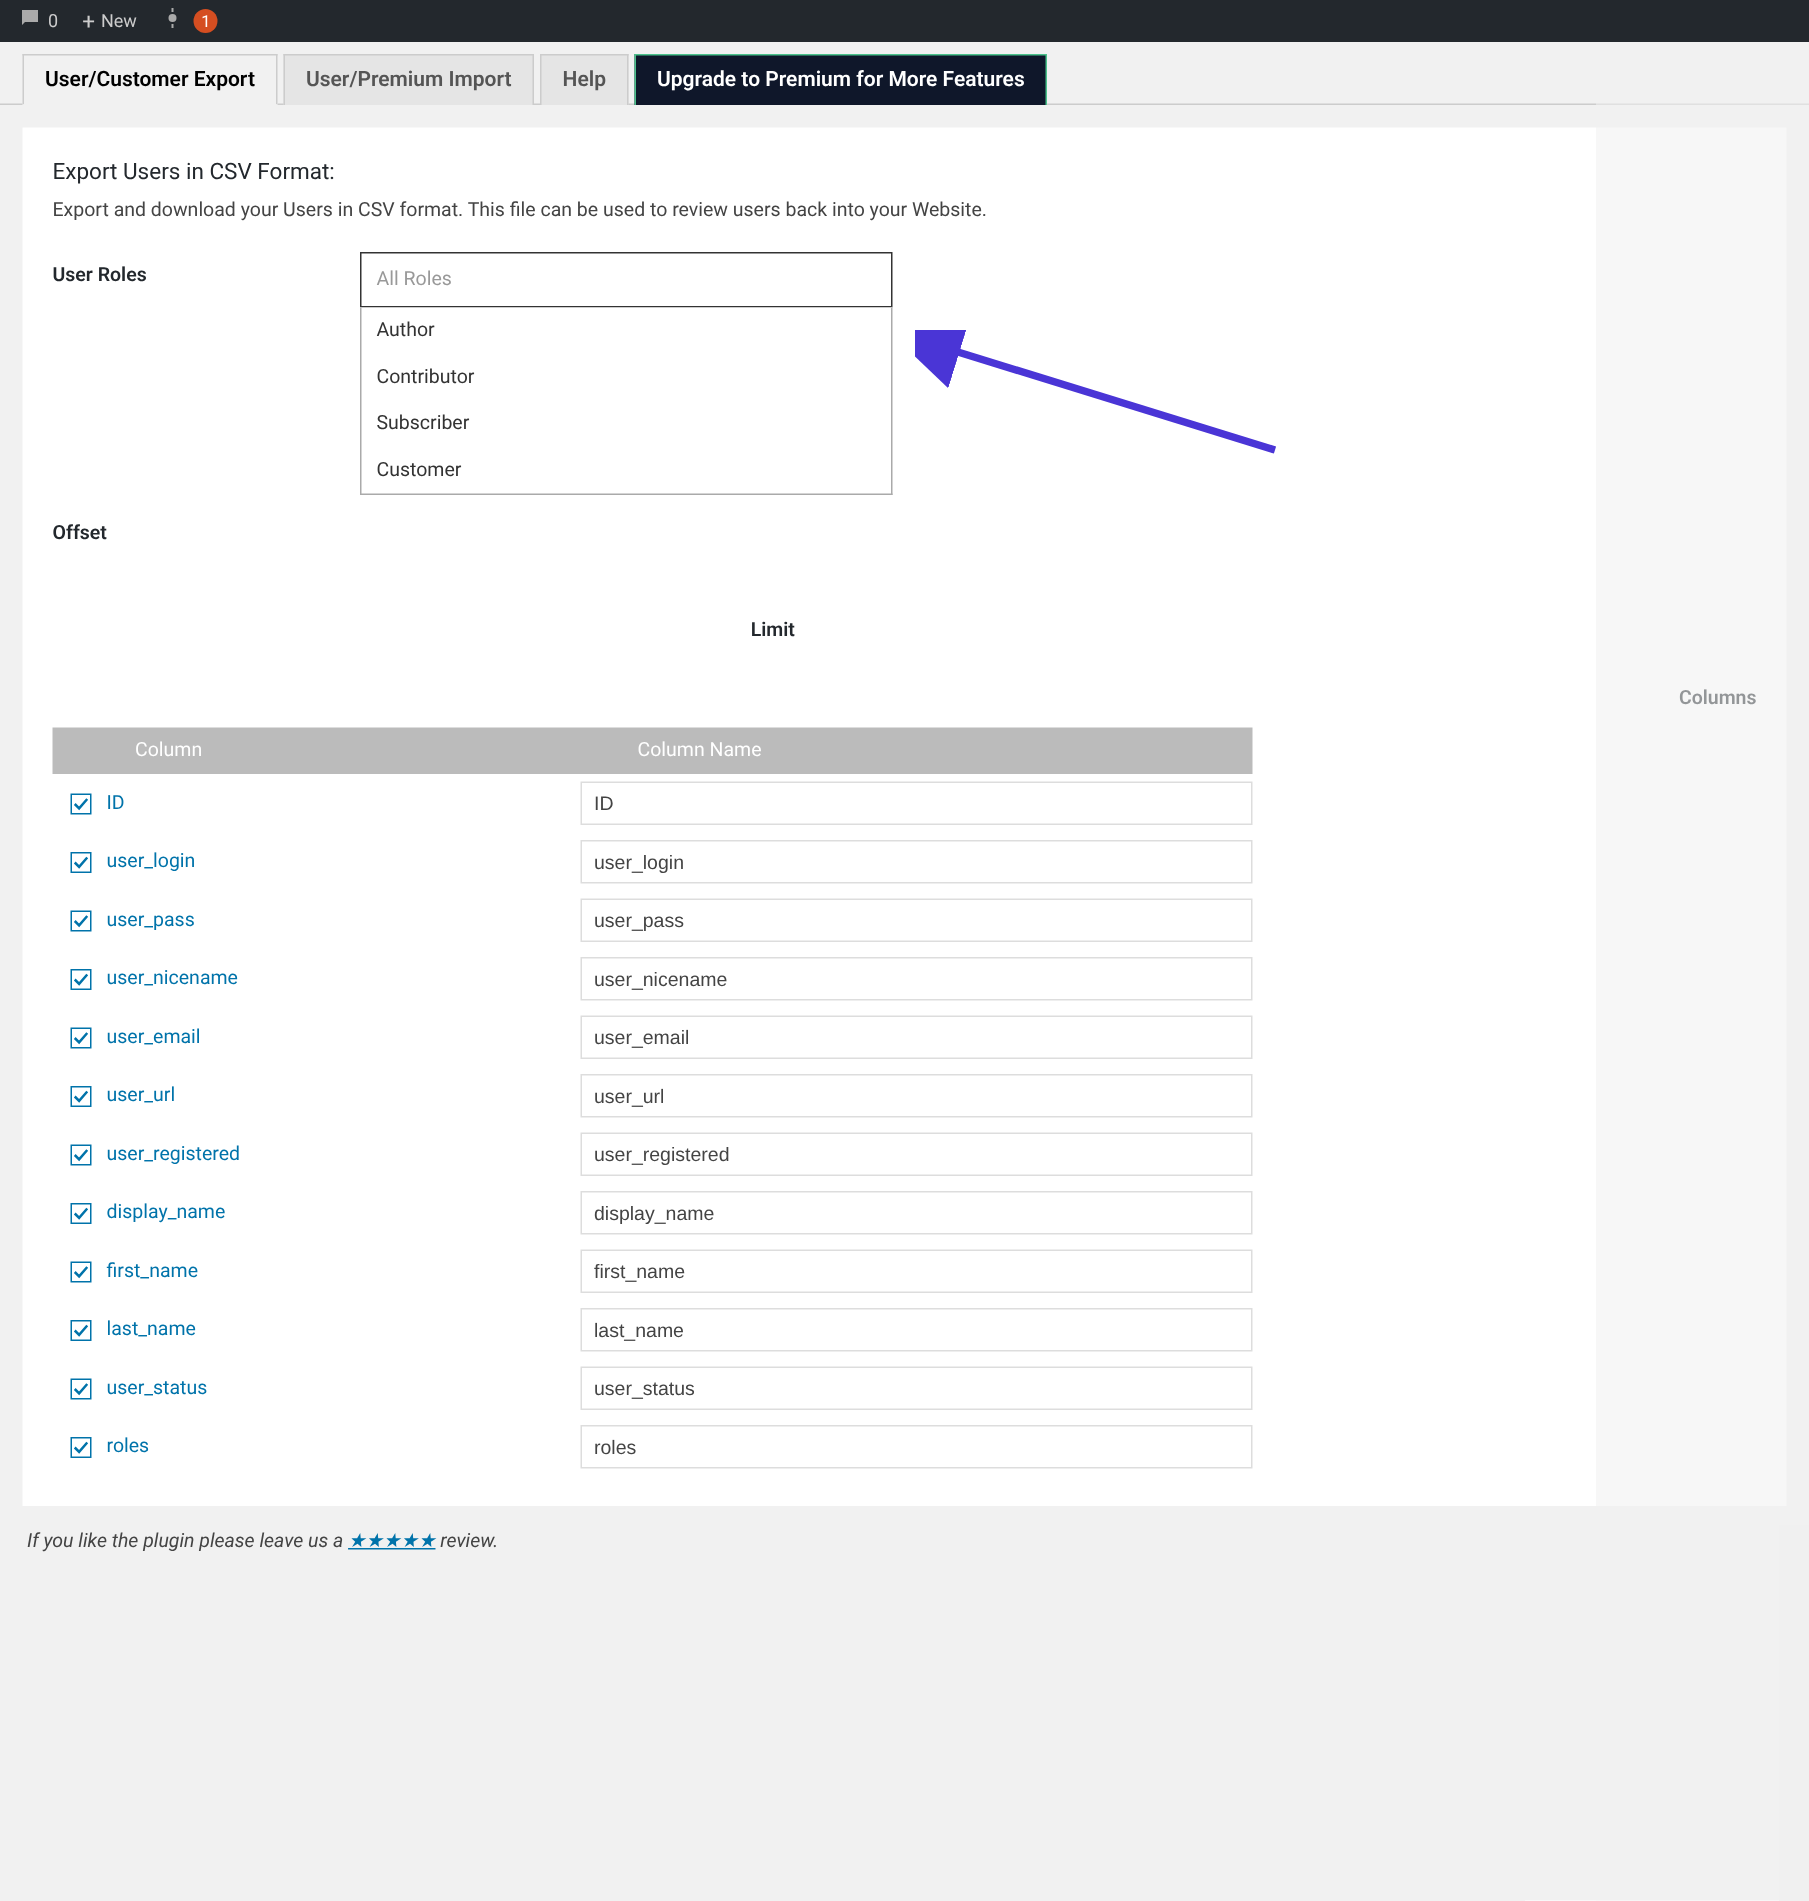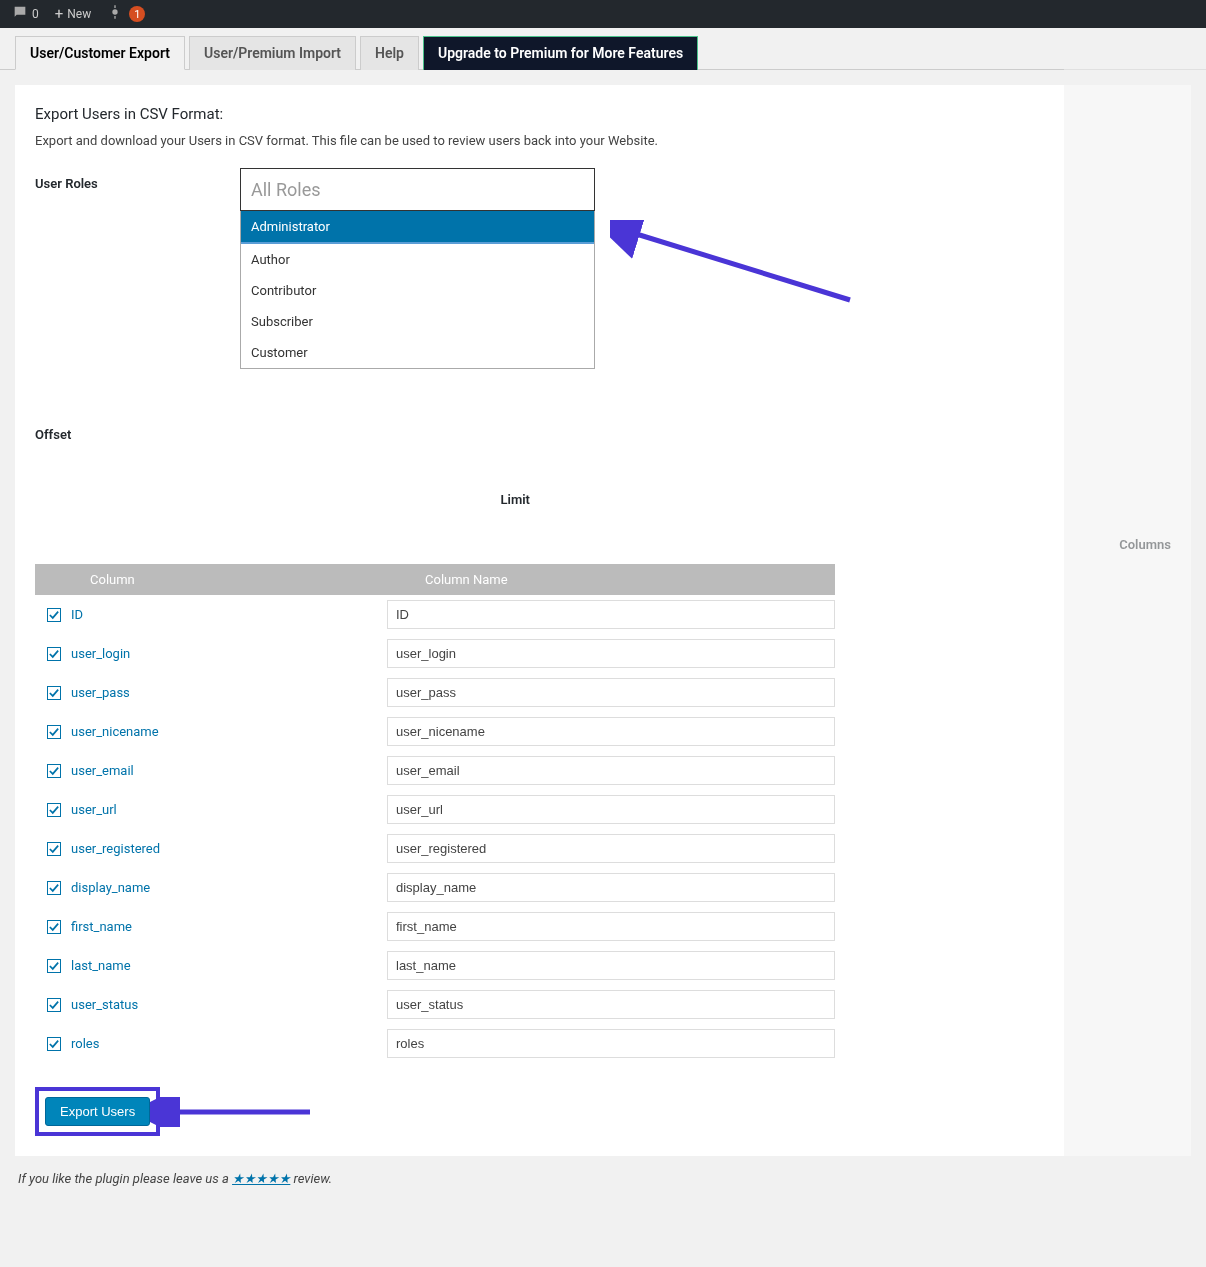--- a/index.html
+++ b/index.html
@@ -89,21 +89,21 @@
     color: #23282d;
   }
   .select-box {
     width: 355px;
     position: relative;
   }
   .select-input {
     width: 100%;
     border: 1px solid #333;
     padding: 10px 10px;
-    font-size: 18px;
+    font-size: 13px;
     color: #999;
   }
   .dropdown {
     border: 1px solid #aaa;
     border-top: none;
     background: #fff;
   }
   .dropdown .opt {
     padding: 8px 10px;
     cursor: pointer;
@@ -231,31 +231,30 @@
 
 <div class="panel" style="position:relative;">
   <h2 class="section-title">Export Users in CSV Format:</h2>
   <p class="section-desc">Export and download your Users in CSV format. This file can be used to review users back into your Website.</p>
 
   <div class="form-row">
     <div class="label">User Roles</div>
     <div class="select-box">
       <div class="select-input">All Roles</div>
       <div class="dropdown" id="roles-dd">
-          <div class="opt highlight">Administrator</div>
           <div class="opt">Author</div>
           <div class="opt">Contributor</div>
           <div class="opt">Subscriber</div>
           <div class="opt">Customer</div>
         </div>
     </div>
   </div>
 
   <div class="form-row">
-    <div class="label" style="padding-top:0;margin-top:40px;">Offset</div>
+    <div class="label" style="padding-top:0;">Offset</div>
   </div>
 
   <div class="form-row" style="margin-top:50px;justify-content:center;">
     <div class="label" style="padding-top:0;">Limit</div>
   </div>
 
   
   <svg class="arrow1" style="left:595px; top:135px;" width="250" height="90">
     <defs>
       <marker id="ah1" markerWidth="10" markerHeight="10" refX="2" refY="5" orient="auto">
@@ -401,34 +400,20 @@
                 <path d="M1 6 L4.5 9.5 L11 2" stroke="#0073aa" stroke-width="2" fill="none"></path>
               </svg>
             </span>
             <span class="col-label">roles</span>
           </div>
           <div class="col2"><input class="col-input" value="roles" style=""></div>
         </div>
       </div>
   </div>
 
-  <div style="position:relative; display:inline-block;">
-    <div class="export-btn-wrap">
-      <button class="export-btn">Export Users</button>
-    </div>
-    
-    <svg class="arrow1" style="left:115px; top:34px;" width="170" height="30">
-      <defs>
-        <marker id="ah2" markerWidth="10" markerHeight="10" refX="2" refY="5" orient="auto">
-          <path d="M0,0 L10,5 L0,10 z" fill="#4a35d6"></path>
-        </marker>
-      </defs>
-      <line x1="160" y1="15" x2="20" y2="15" stroke="#4a35d6" stroke-width="5" marker-end="url(#ah2)"></line>
-    </svg>
-  </div>
 
 </div>
 
 <p class="footer-note">
   <span>If you like the plugin please leave us a </span><a href="#">★★★★★</a><span> review.</span>
 </p>
 
 <div class="ghost-right"></div>
 
 </body></html>

